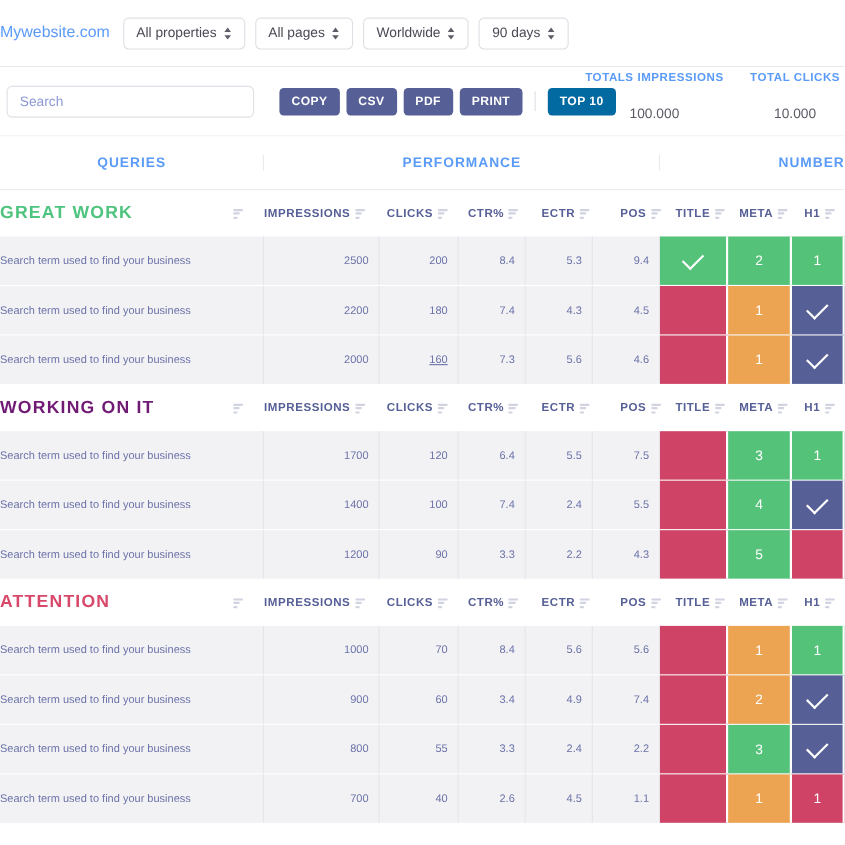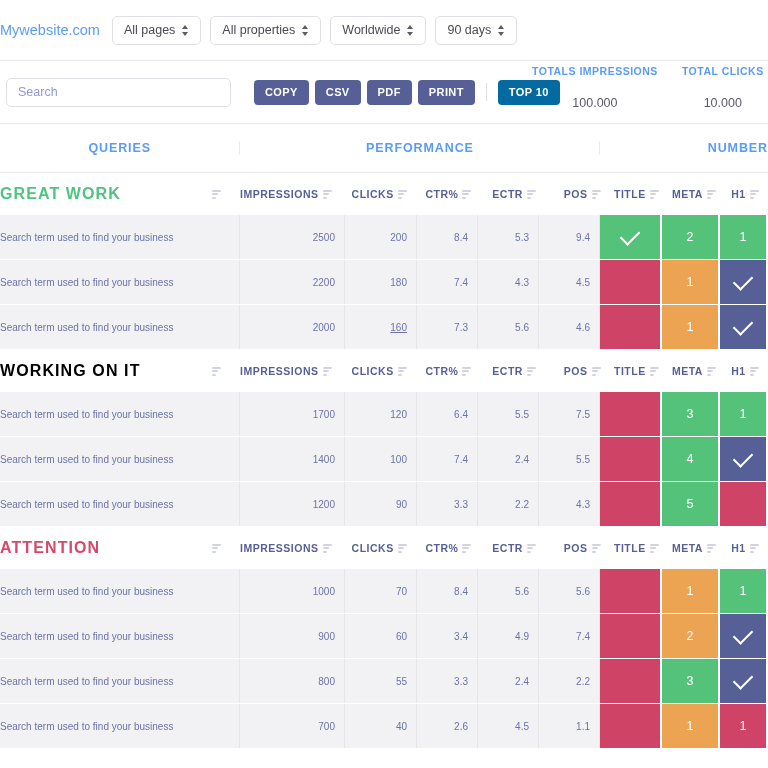--- a/index.html
+++ b/index.html
@@ -270,25 +270,25 @@
     margin-bottom: 4px;
   }
 </style>
 </head>
 <body>
 
 <div class="topbar">
   <span class="site-name">Mywebsite.com</span>
   <div id="filters-container" style="display:flex;align-items:center;">
       <div class="filter-pill">
+        <span>All properties</span>
+        <span class="updown"></span>
+      </div>
+      <div class="filter-pill">
         <span>All pages</span>
-        <span class="updown"></span>
-      </div>
-      <div class="filter-pill">
-        <span>All properties</span>
         <span class="updown"></span>
       </div>
       <div class="filter-pill">
         <span>Worldwide</span>
         <span class="updown"></span>
       </div>
       <div class="filter-pill">
         <span>90 days</span>
         <span class="updown"></span>
       </div>
@@ -448,21 +448,21 @@
         <div class="flag red" style="width: 62px;"></div>
         <div class="flag orange" style="width: 58px;">
           <span>1</span>
         </div>
         <div class="flag navy" style="width: 48px;">
           <span class="check"></span>
         </div>
       </div>
       <div class="grow sec-head">
         <div class="c-query" style="display: flex; align-items: center;">
-          <span class="sec-title" style="color: #000000;">WORKING ON IT</span>
+          <span class="sec-title" style="color: #701a75;">WORKING ON IT</span>
           <span class="sorticon sec-sort">
             <i></i>
             <i></i>
             <i></i>
           </span>
         </div>
         <div class="col-head" style="width: 105px;">
           <span>IMPRESSIONS</span>
           <span class="sorticon">
             <i></i>

